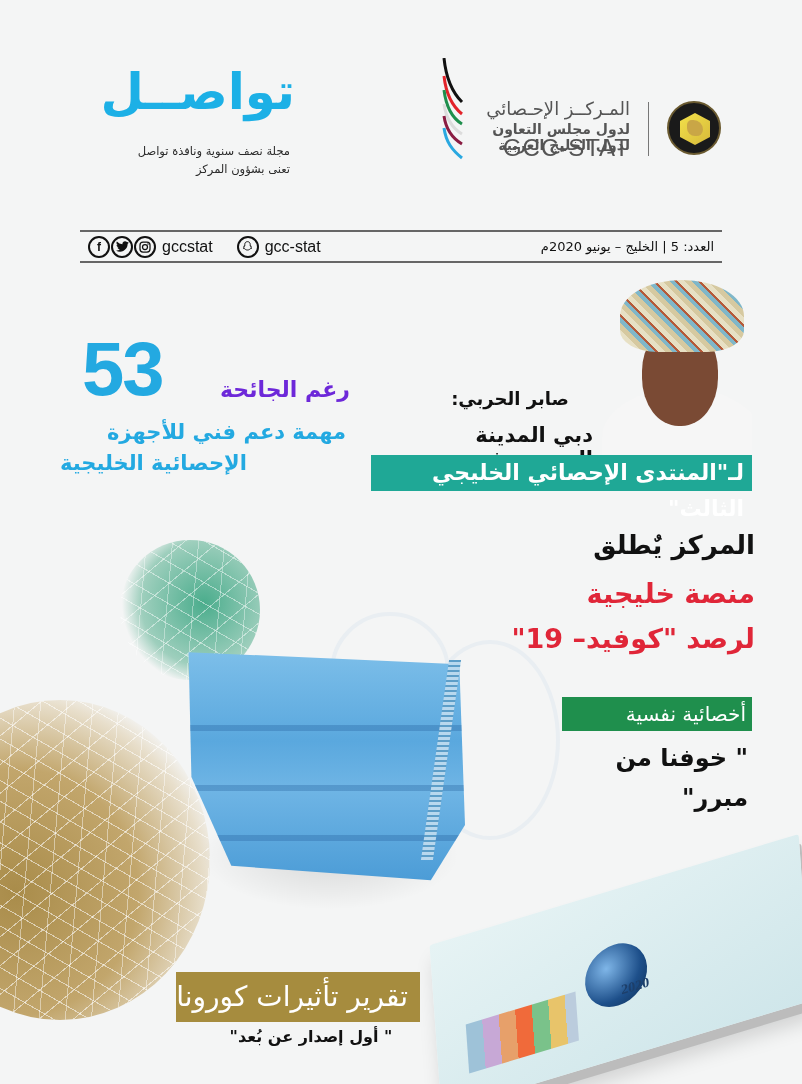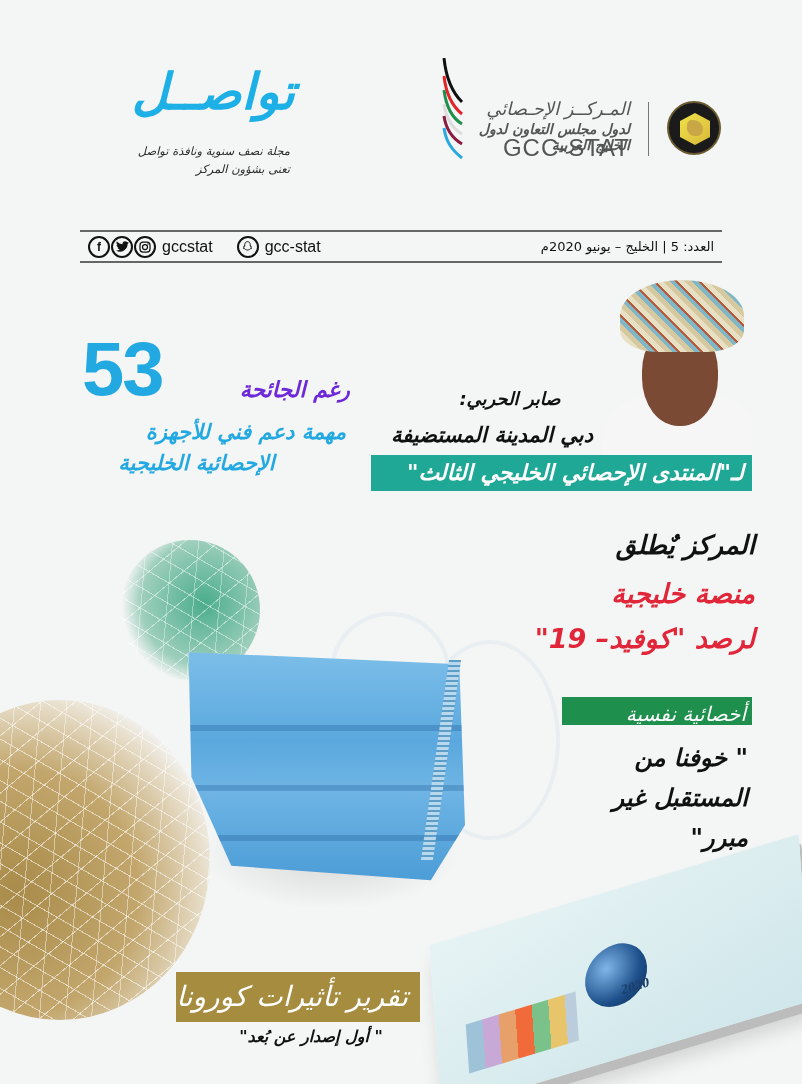--- a/index.html
+++ b/index.html
@@ -4,21 +4,21 @@
 <style>
   * { box-sizing: border-box; margin: 0; padding: 0; }
   html, body { width: 802px; height: 1084px; overflow: hidden; }
   body {
     background: #f4f5f5;
     font-family: "DejaVu Sans", sans-serif;
     position: relative;
     color: #1a1a1a;
   }
   .abs { position: absolute; }
-  [dir="rtl"] { direction: rtl; font-style: italic; }
+  [dir="rtl"] { direction: rtl; }
 
   
   .masthead-title {
     left: 105px; top: 62px; width: 190px;
     font-size: 50px; font-weight: bold; color: #1cb0e6;
     text-align: right; line-height: 60px; letter-spacing: 2px;
   }
   .masthead-sub {
     left: 100px; top: 142px; width: 190px;
     font-size: 11.5px; line-height: 18px; color: #2a2a2a; text-align: right;
@@ -61,21 +61,21 @@
   .issue-right { font-size: 13px; color: #111; direction: rtl; }
 
   
   .big-53 {
     left: 82px; top: 330px; width: 100px;
     font-family: "Liberation Sans", sans-serif; font-weight: bold;
     font-size: 76px; color: #23a9e1; line-height: 78px; letter-spacing: -2px;
   }
   .story53-h { left: 180px; top: 377px; width: 170px; text-align: right; font-size: 22px; font-weight: bold; color: #6d28d9; }
   .story53-s1 { left: 60px; top: 420px; width: 286px; text-align: right; font-size: 21px; font-weight: bold; color: #23a9e1; }
-  .story53-s2 { left: 60px; top: 451px; width: 273px; text-align: center; font-size: 21px; font-weight: bold; color: #23a9e1; }
+  .story53-s2 { left: 60px; top: 451px; width: 273px; text-align: left; font-size: 21px; font-weight: bold; color: #23a9e1; }
 
   
   .portrait { left: 602px; top: 278px; width: 150px; height: 184px; overflow: hidden; }
   .portrait .body { position: absolute; left: 0; top: 110px; width: 160px; height: 100px; background: #f6f6f6; border-radius: 50% 50% 0 0; }
   .portrait .face { position: absolute; left: 40px; top: 48px; width: 76px; height: 100px; border-radius: 45% 45% 48% 48%; background: #7a4a34; }
   .portrait .turban {
     position: absolute; left: 18px; top: 2px; width: 124px; height: 72px;
     border-radius: 50% 50% 30% 30%;
     background: repeating-linear-gradient(45deg, #d6c9a0 0 5px, #7fb7c9 5px 9px, #b55a3a 9px 11px, #e7e0c4 11px 16px);
   }
@@ -87,21 +87,21 @@
     padding-right: 8px; line-height: 36px;
   }
 
   
   .covid-h1 { left: 520px; top: 530px; width: 235px; font-size: 26px; font-weight: bold; color: #111; }
   .covid-h2 { left: 520px; top: 578px; width: 235px; text-align: right; font-size: 27px; font-weight: bold; color: #e02638; }
   .covid-h3 { left: 440px; top: 623px; width: 315px; text-align: right; font-size: 27px; font-weight: bold; color: #e02638; }
 
   
   .psy-tag {
-    left: 562px; top: 697px; width: 190px; height: 28px; background: #1f8f4d;
+    left: 562px; top: 697px; width: 190px; height: 34px; background: #1f8f4d;
     color: #fff; font-size: 20px; text-align: right; line-height: 34px; padding-right: 6px;
   }
   .psy-quote { left: 520px; top: 738px; width: 228px; text-align: right; font-size: 24px; font-weight: bold; color: #111; line-height: 40px; }
 
   
   .report-book {
     left: 435px; top: 888px; width: 370px; height: 170px;
     background: linear-gradient(160deg, #e6f3f4, #cfe6ea);
     transform: skewY(-13deg) rotate(-4deg);
     box-shadow: 2px 10px 0 #bcbcbc, 4px 18px 20px rgba(0,0,0,0.15);
@@ -242,21 +242,20 @@
 <div class="abs harbi-h" dir="rtl">دبي المدينة المستضيفة</div>
 <div class="abs harbi-band" dir="rtl">لـ"المنتدى الإحصائي الخليجي الثالث"</div>
 
 <div class="abs covid-h1" dir="rtl">المركز يٌطلق</div>
 <div class="abs covid-h2" dir="rtl">منصة خليجية</div>
 <div class="abs covid-h3" dir="rtl">لرصد "كوفيد– 19"</div>
 
 <div class="abs psy-tag" dir="rtl">أخصائية نفسية</div>
 <div class="abs psy-quote" dir="rtl">
   <div>" خوفنا من</div>
-  <div>المستقبل غير</div>
   <div>مبرر"</div>
 </div>
 
 <div class="abs report-book">
   <div class="bars"></div>
   <div class="globe"></div>
   <div class="year">2020</div>
 </div>
 <div class="abs report-tag" dir="rtl">تقرير تأثيرات كورونا</div>
 <div class="abs report-sub" dir="rtl">" أول إصدار عن بُعد"</div>

